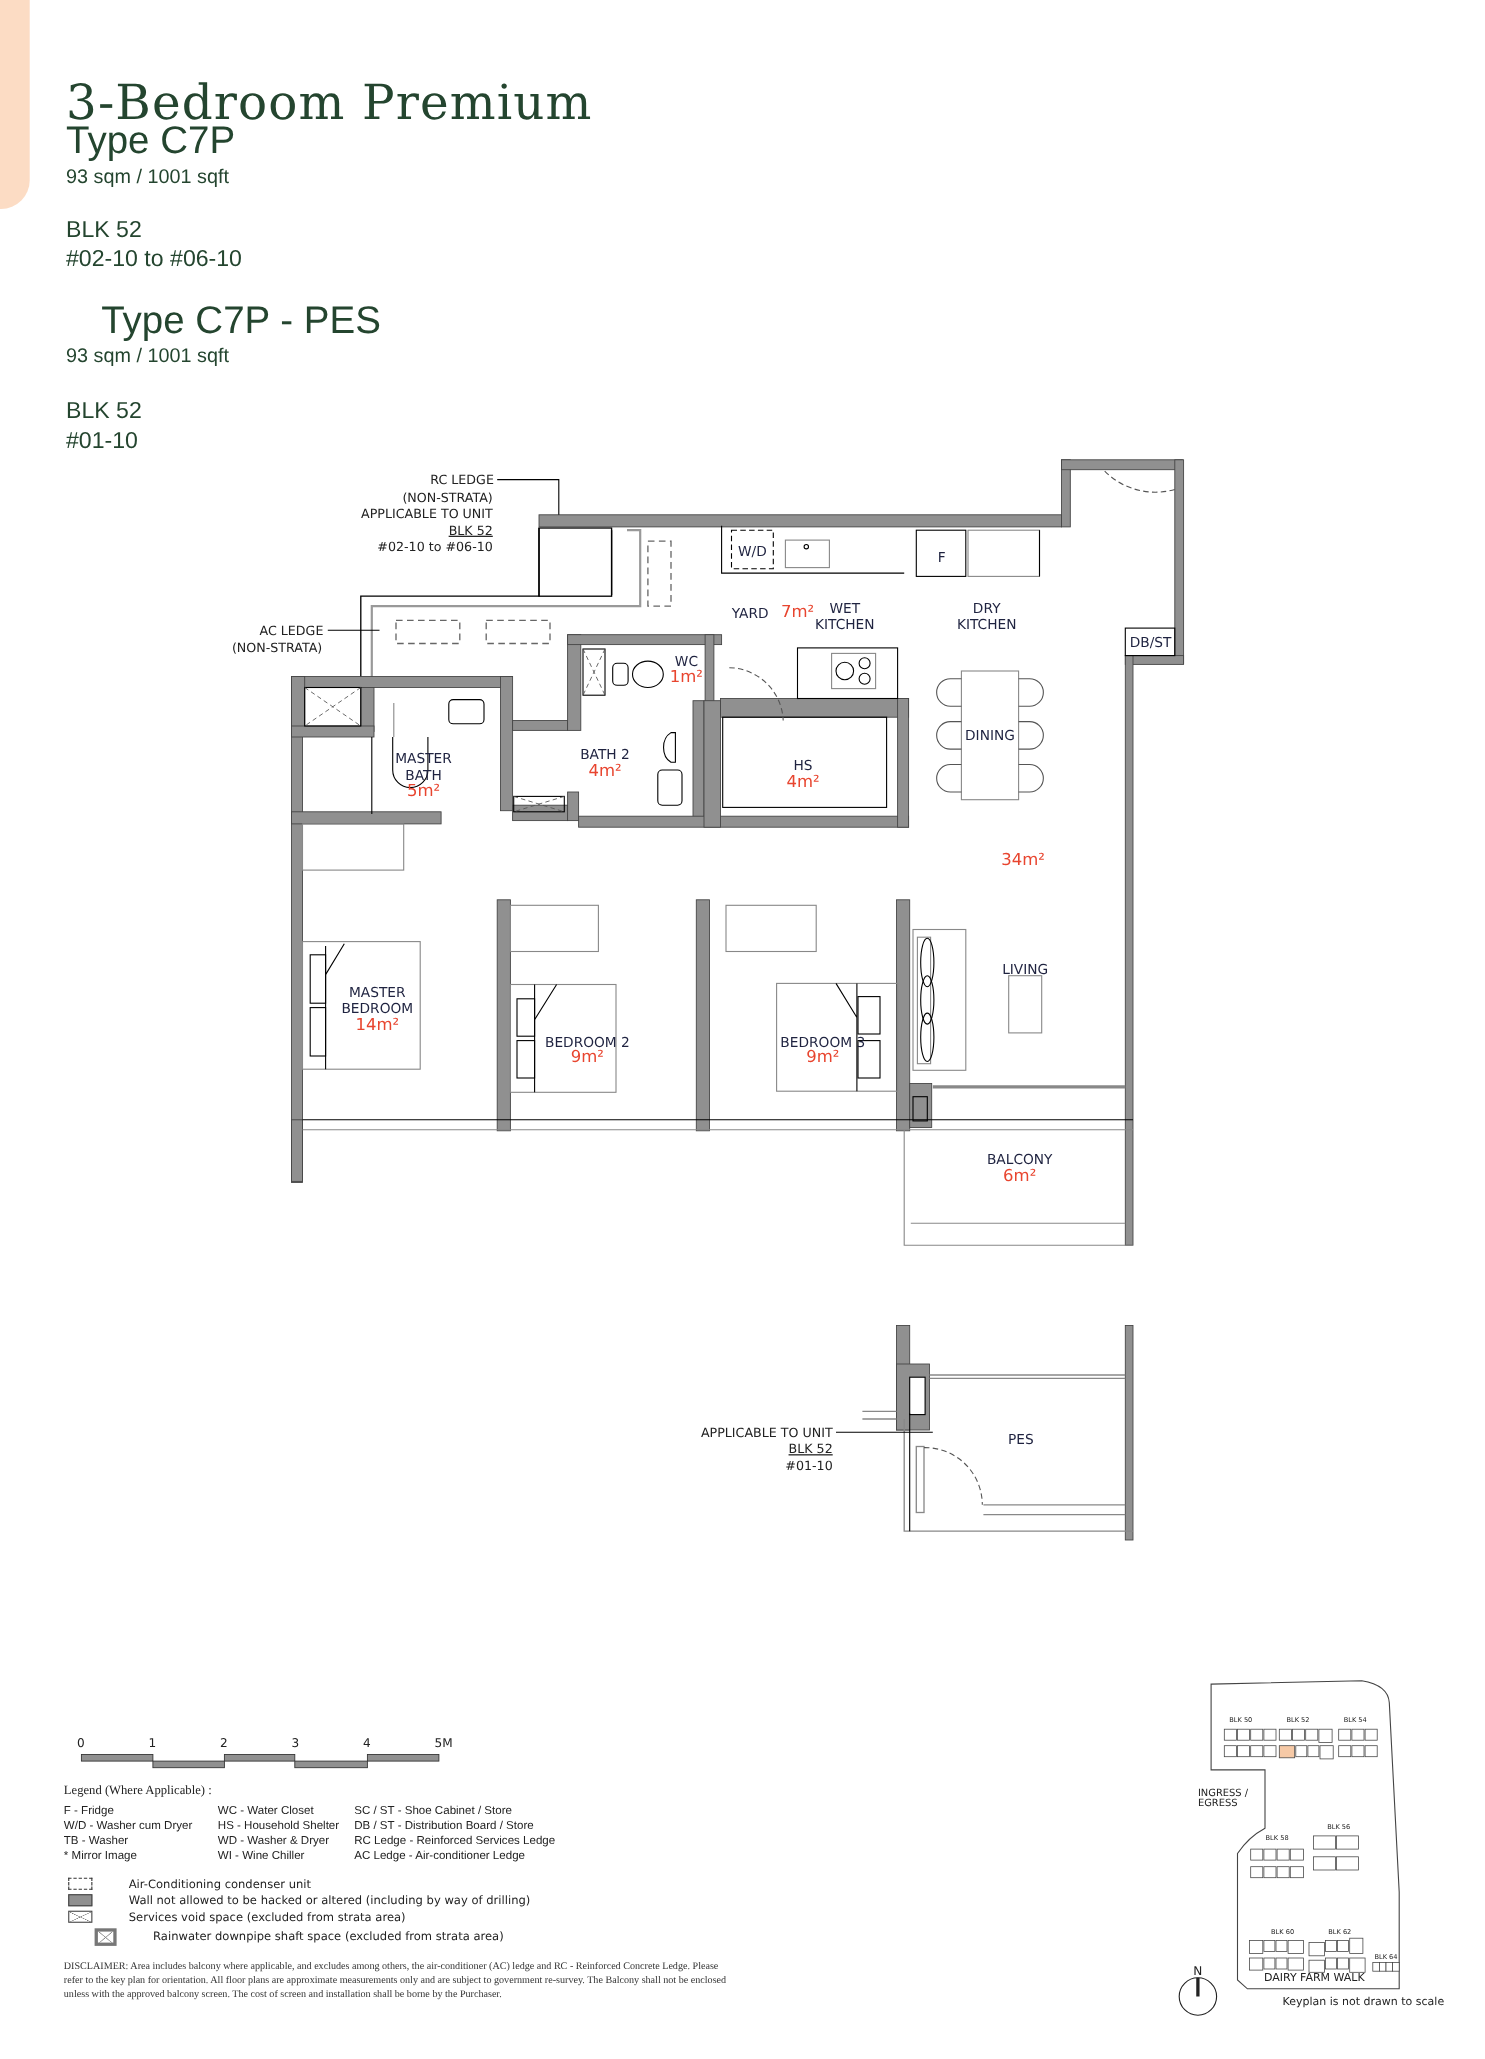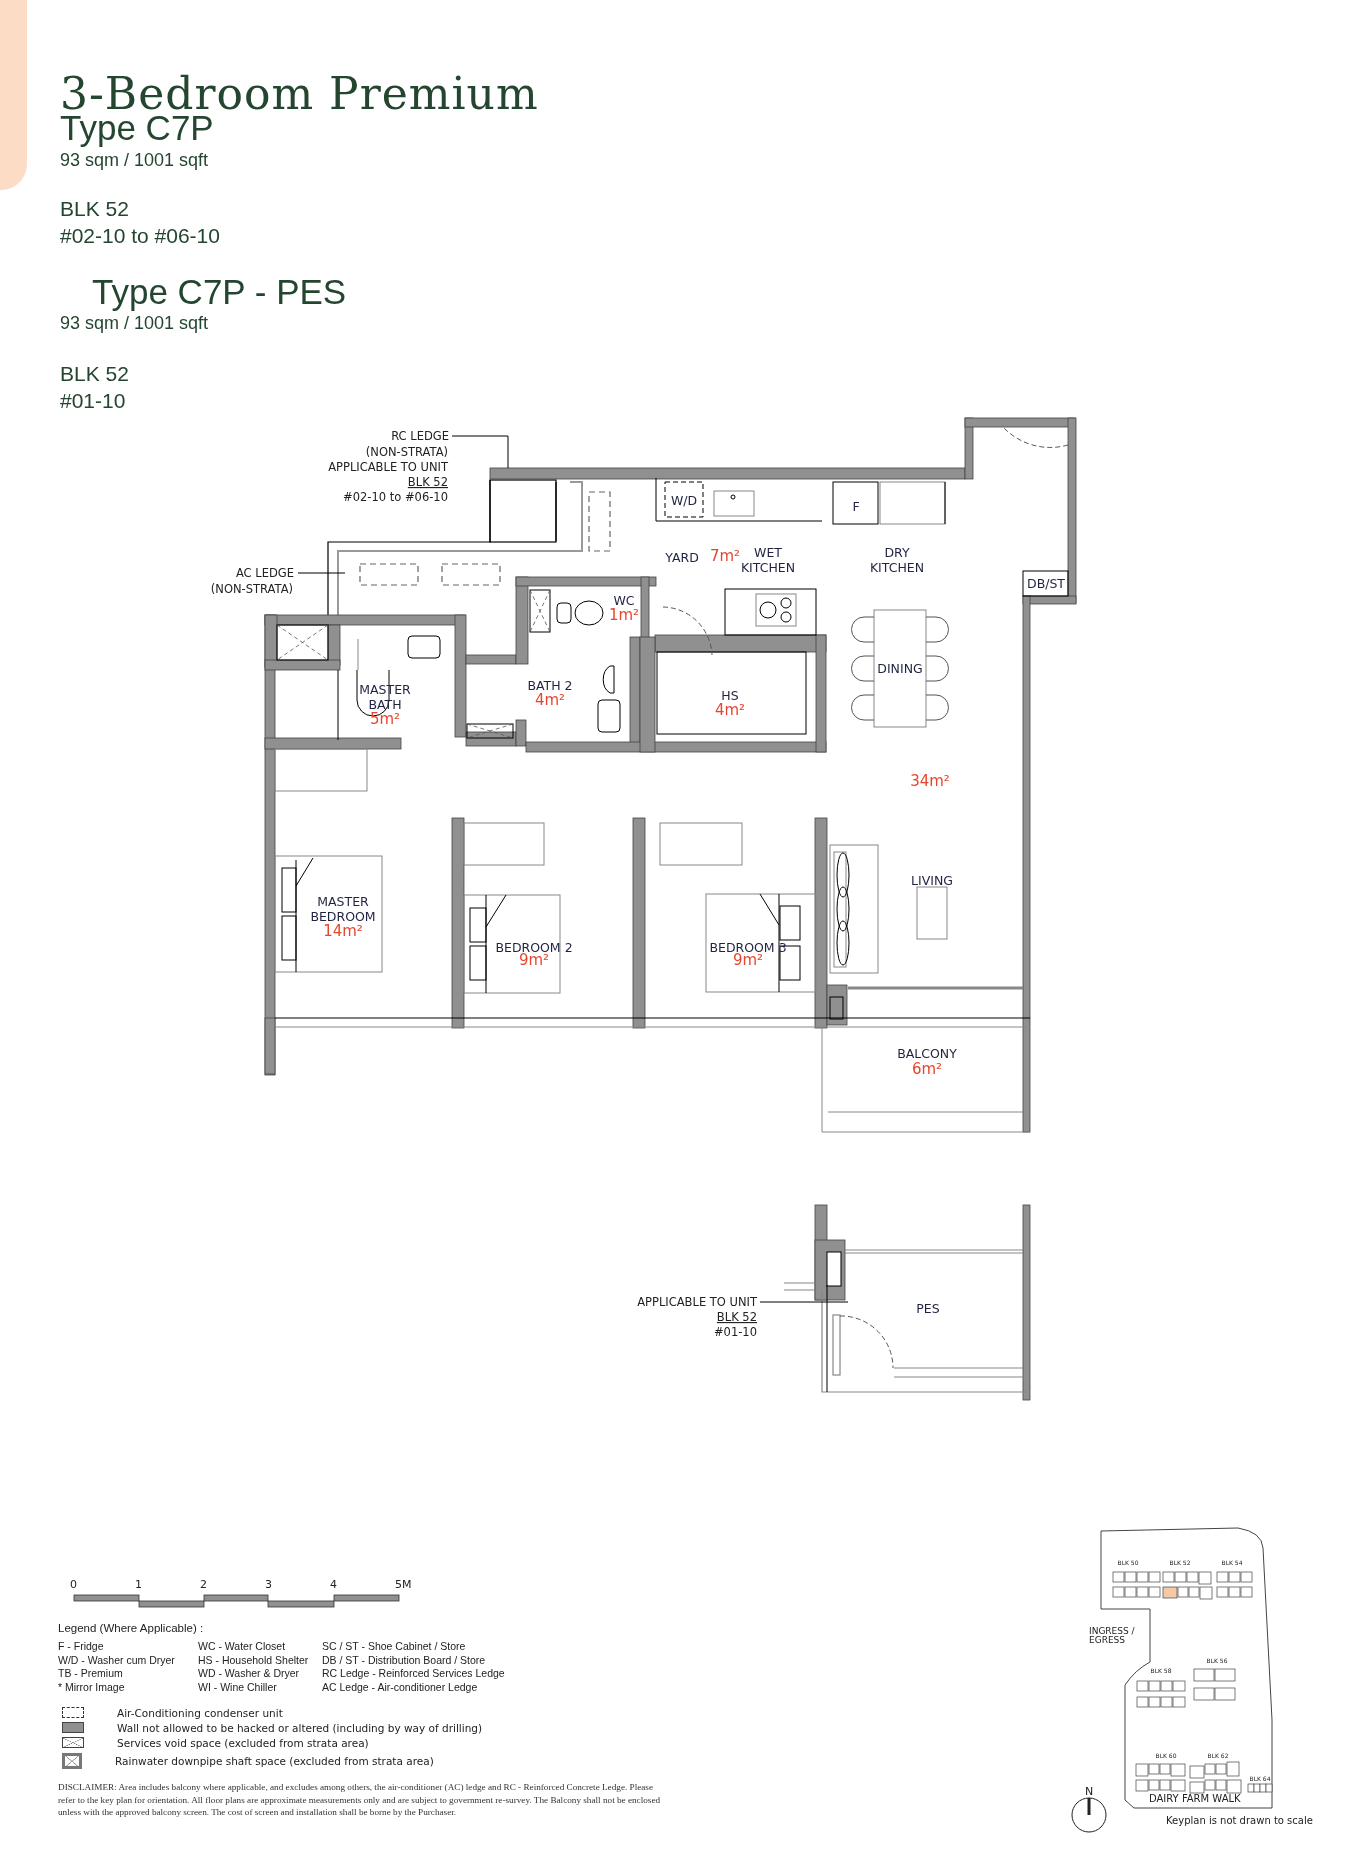--- a/index.html
+++ b/index.html
@@ -7,25 +7,25 @@
   .tab { position:absolute; left:0; top:0; width:27px; height:190px; background:#fcdcc4; border-bottom-right-radius:26px; }
   .title { position:absolute; left:60px; top:32px; font-family:"DejaVu Serif", serif; font-size:44px; color:#24452f; letter-spacing:1px; font-weight:normal;margin-top:36px; }
   .type-title { position:absolute; left:60px; font-size:35px; color:#24452f; font-family:"Liberation Sans", sans-serif; }
   .type-sub { position:absolute; left:60px; font-size:18px; color:#24452f; }
   .blk { position:absolute; left:60px; font-size:21px; color:#24452f; line-height:27px; }
   .plan { position:absolute; left:0; top:0; }
   .plan text { font-family:"DejaVu Sans", sans-serif; }
   .lbl { font-size:12.5px; fill:#1f2340; }
   .area { font-size:15px; fill:#e8452f; }
   .note { font-size:11.5px; fill:#222; }
-  .legend-title { position:absolute; left:58px; top:1622px; font-size:11.5px; font-family:Liberation Sans, sans-serif; color:#222; }
+  .legend-title { position:absolute; left:58px; top:1622px; font-size:11.5px; font-family:Liberation Serif, serif; color:#222; }
   .legend-grid { position:absolute; left:58px; top:1640px; display:grid; grid-template-columns:140px 124px 240px; row-gap:0px; font-family:Liberation Sans, sans-serif; font-size:10.5px; color:#222; line-height:13.5px; }
   .sym-list { position:absolute; left:62px; top:1705px; font-family:"DejaVu Sans", sans-serif; font-size:10.5px; color:#222; }
   .sym-row { display:flex; align-items:center; height:15px;gap:28px; }
-  .sym-row.tall { height:22px; }
+  .sym-row.tall { height:22px;justify-content:center; }
   .sym { width:22px; height:11px; margin-right:5px; box-sizing:border-box; }
   .sym.ac { border:1px dashed #333; }
   .sym.wall { background:#909090; border:1px solid #444; }
   .sym.void { border:1px solid #444; background:
       linear-gradient(25deg, transparent 46%, #777 48%, transparent 52%),
       linear-gradient(-25deg, transparent 46%, #777 48%, transparent 52%); }
   .sym.rain { width:20px; height:16px; border:3px solid #777; background:
       linear-gradient(40deg, transparent 45%, #888 48%, transparent 53%),
       linear-gradient(-40deg, transparent 45%, #888 48%, transparent 53%); }
   .disclaimer { position:absolute; left:58px; top:1781px; width:612px; font-family:Liberation Serif, serif; font-size:9.2px; line-height:12.5px; color:#333; }
@@ -367,21 +367,21 @@
 </div>
 
 <div class="legend-title">Legend (Where Applicable) :</div>
 <div class="legend-grid">
   <div>F - Fridge</div>
   <div>WC - Water Closet</div>
   <div>SC / ST - Shoe Cabinet / Store</div>
   <div>W/D - Washer cum Dryer</div>
   <div>HS - Household Shelter</div>
   <div>DB / ST - Distribution Board / Store</div>
-  <div>TB - Premium</div>
+  <div>TB - Washer</div>
   <div>WD - Washer &amp; Dryer</div>
   <div>RC Ledge - Reinforced Services Ledge</div>
   <div>* Mirror Image</div>
   <div>WI  - Wine Chiller</div>
   <div>AC Ledge - Air-conditioner Ledge</div>
 </div>
 
 <div class="sym-list">
   <div class="sym-row">
     <span class="sym ac"></span>

